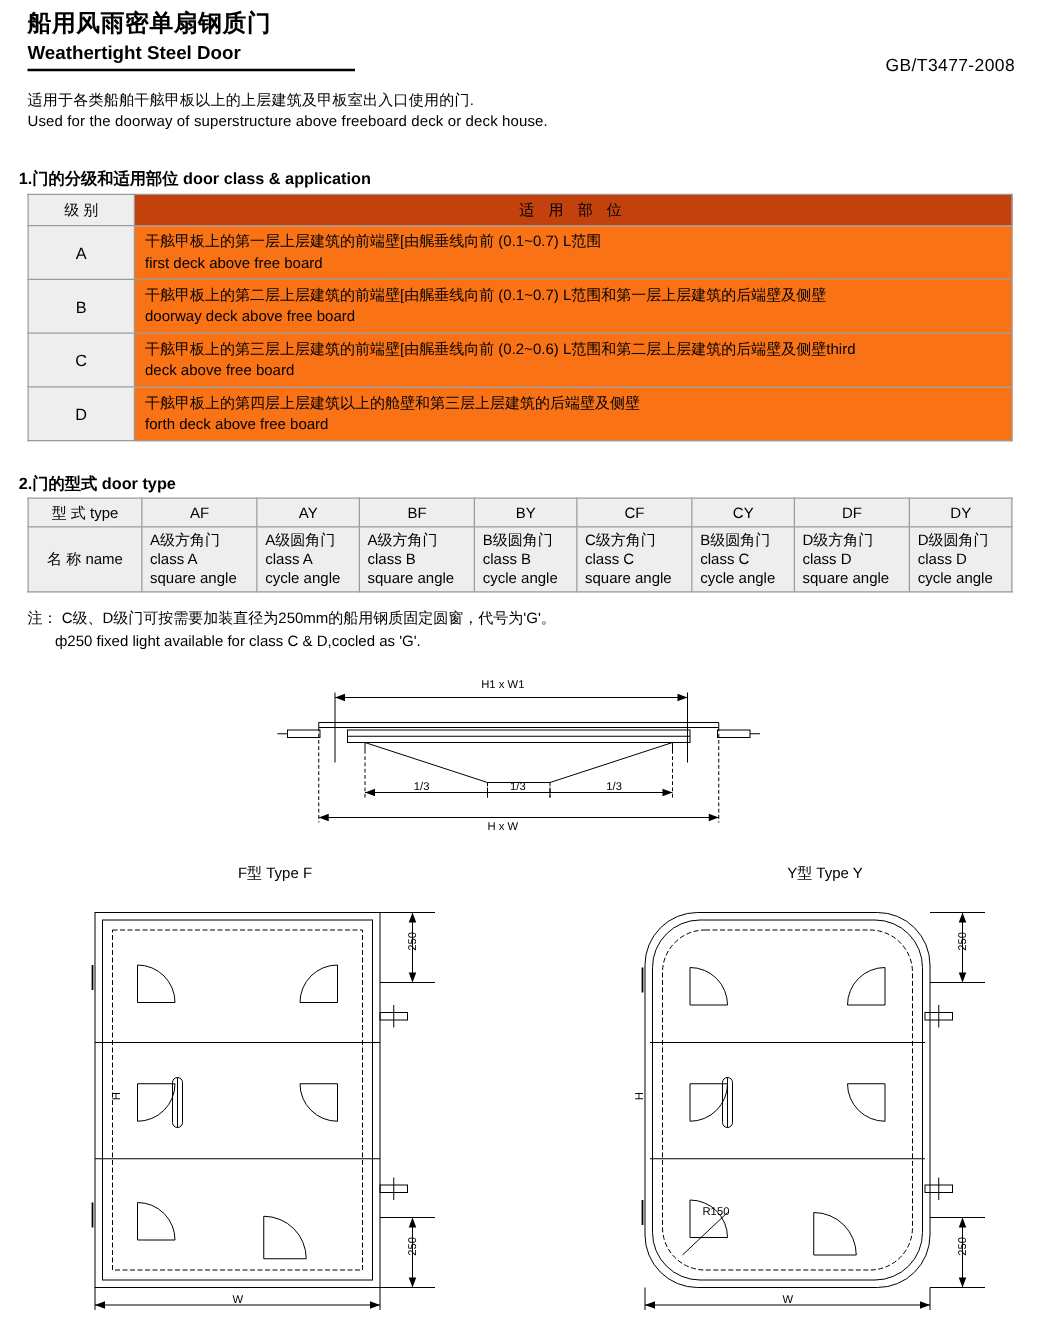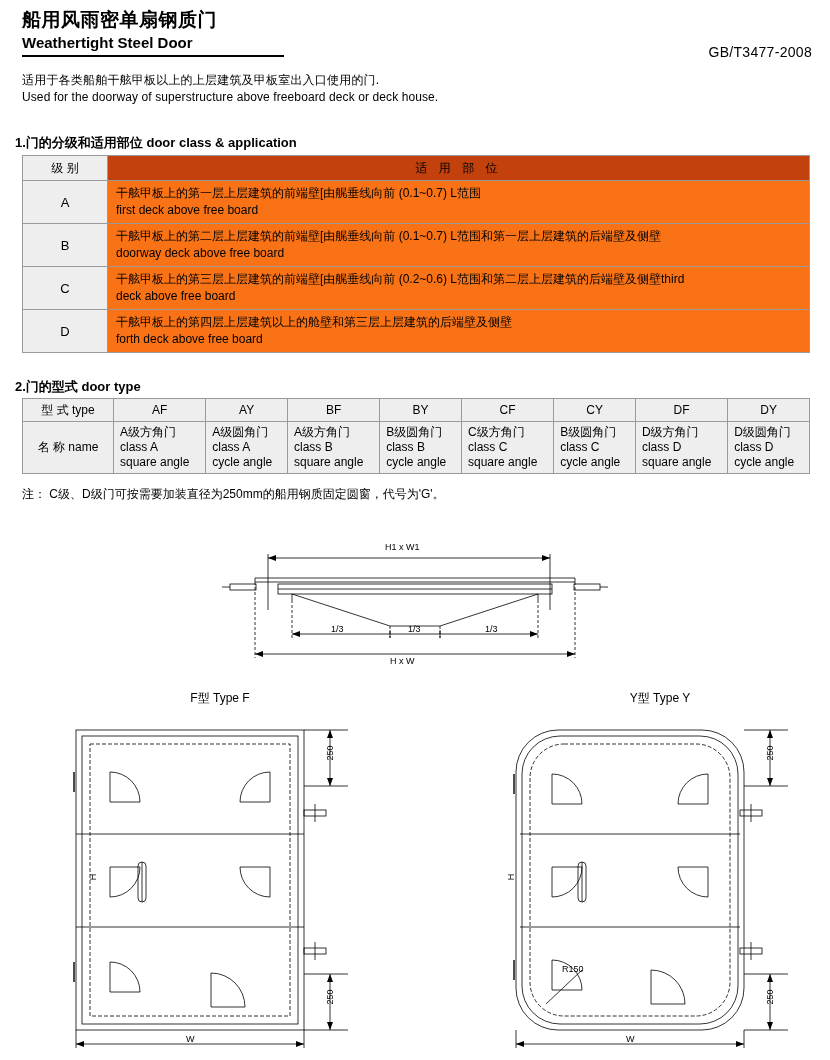--- a/index.html
+++ b/index.html
@@ -170,20 +170,21 @@
         <span>D级圆角门</span>
         <span>class D</span>
         <span>cycle angle</span>
       </td>
     </tr>
   </tbody>
     </table>
 
   <div class="note">
     <div>注：  C级、D级门可按需要加装直径为250mm的船用钢质固定圆窗，代号为'G'。</div>
+    <div class="l2">ф250 fixed light available for class C &amp; D,cocled as 'G'.</div>
   </div>
 
   <div class="dwg" style="left:200px;top:540px;width:430px;height:130px;">
     <svg width="430" height="130" viewBox="0 0 430 130">
       <g stroke="#000" fill="none" stroke-width="0.8">
 
         <line x1="68" y1="18" x2="350" y2="18"></line>
         <path d="M68 14 L68 70" stroke-dasharray="0"></path>
         <path d="M350 14 L350 70"></path>
         <polygon points="68,18 76,15 76,21" fill="#000" stroke="none"></polygon>

